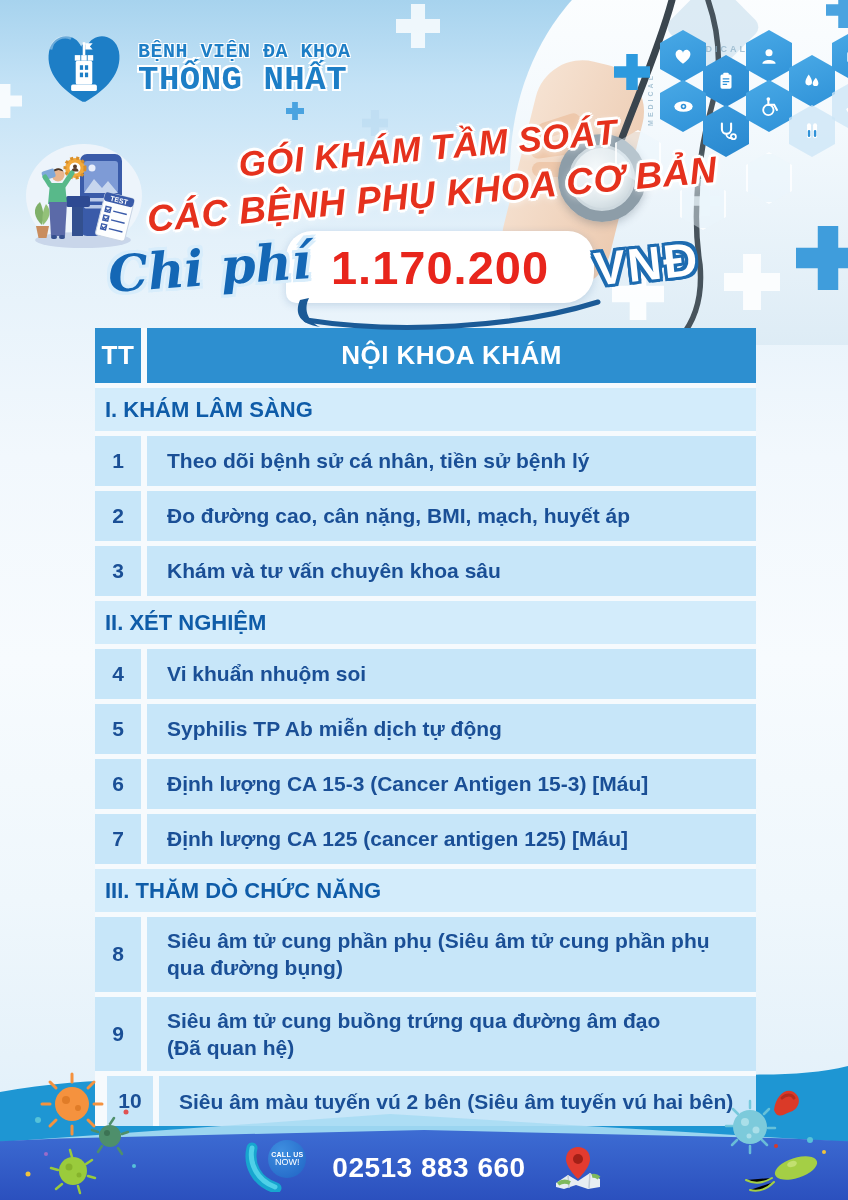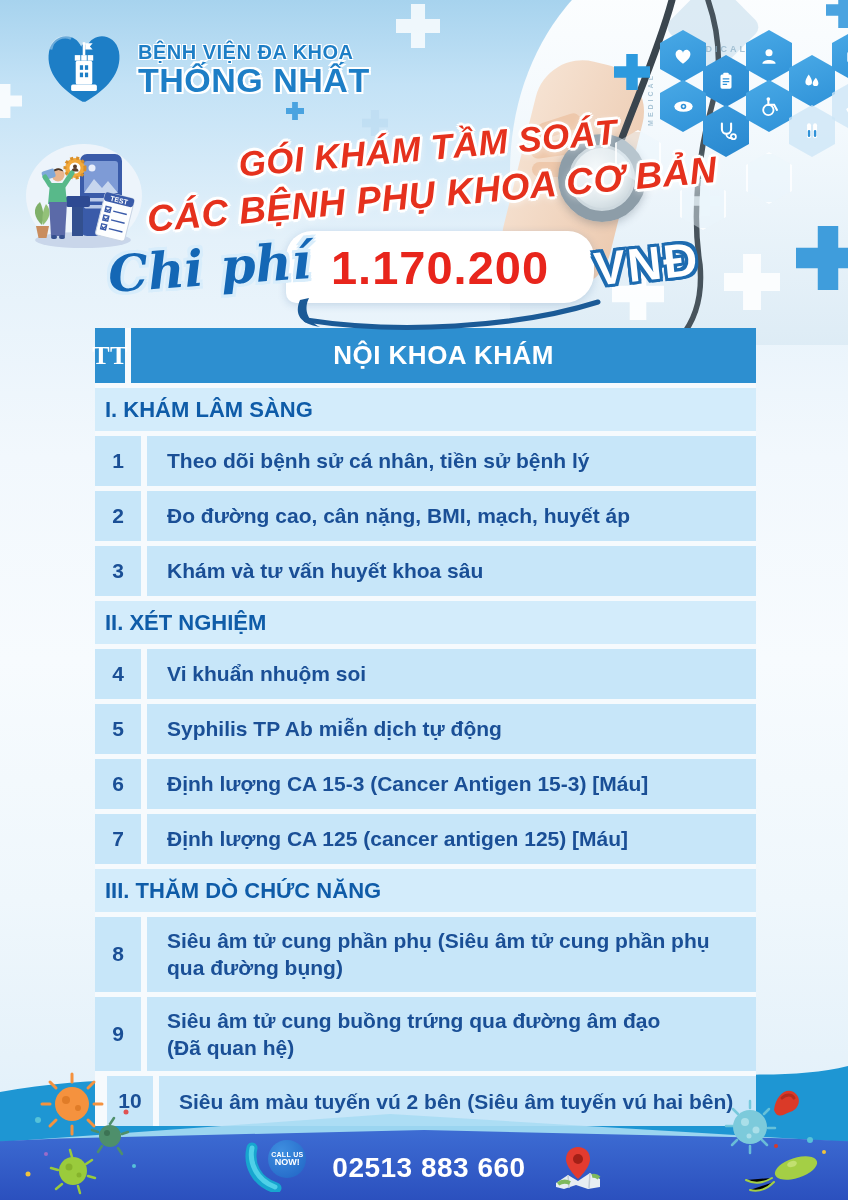--- a/index.html
+++ b/index.html
@@ -28,21 +28,21 @@
     clip-path:polygon(50% 0%,100% 25%,100% 75%,50% 100%,0% 75%,0% 25%);
     background:linear-gradient(160deg,#49a9e6,#2f92d8);display:flex;align-items:center;justify-content:center;}
   .hex.lite{background:rgba(205,230,246,.78);}
   .hex.ghost{background:rgba(235,246,252,.45);box-shadow:inset 0 0 0 2px rgba(255,255,255,.8);}
 
   
   .plus{position:absolute;clip-path:polygon(34% 0,66% 0,66% 34%,100% 34%,100% 66%,66% 66%,66% 100%,34% 100%,34% 66%,0 66%,0 34%,34% 34%);}
 
   
   .logo{position:absolute;left:38px;top:22px;display:flex;align-items:center;gap:8px;}
-  .logo-text{line-height:1.02;transform:translateY(2px);}
+  .logo-text{line-height:1.02;transform:translateY(2px);font-family:Liberation Mono, monospace;}
   .logo-l1{font-size:20px;font-weight:800;color:#1d7ec6;letter-spacing:.5px;
     text-shadow:-1px -1px 0 #fff,1px -1px 0 #fff,-1px 1px 0 #fff,1px 1px 0 #fff;}
   .logo-l2{font-size:34px;font-weight:800;color:#1d7ec6;letter-spacing:.5px;
     text-shadow:-2px -2px 0 #fff,2px -2px 0 #fff,-2px 2px 0 #fff,2px 2px 0 #fff;}
 
   
   .title{position:absolute;left:120px;top:128px;width:620px;text-align:center;transform:rotate(-5deg);z-index:6;}
   .title div{font-weight:800;font-style:italic;color:var(--title-red,#e5311d);letter-spacing:.5px;
     text-shadow:-2px -2px 0 #fff,2px -2px 0 #fff,-2px 2px 0 #fff,2px 2px 0 #fff,0 -3px 0 #fff,0 3px 0 #fff,-3px 0 0 #fff,3px 0 0 #fff,0 2px 8px rgba(255,255,255,.9);}
   .title-l1{font-size:35px;}
@@ -64,21 +64,21 @@
   
   .illustration{position:absolute;left:20px;top:138px;z-index:5;}
 
   
   .exam-table{position:absolute;left:95px;top:328px;width:661px;z-index:5;background:#f6fafd;}
   .trow{margin-bottom:5px;}
   .trow:last-child{margin-bottom:0;padding-left:12px;}
   .thead{display:flex;gap:6px;height:55px;}
   .thead .tt-cell,.thead .content-cell{background:var(--table-header-bg,#2d8fd0);color:#fff;
     display:flex;align-items:center;justify-content:center;font-weight:800;font-size:26px;letter-spacing:.5px;}
-  .thead .tt-cell{width:30px;font-family:Liberation Serif, serif;}
+  .thead .tt-cell{width:46px;}
   .thead .content-cell{flex:1;}
   .section{height:43px;background:var(--section-bg,#d3ecfb);display:flex;align-items:center;
     padding-left:10px;font-size:22px;font-weight:800;color:#0f5ca8;}
   .item{display:flex;gap:6px;min-height:50px;}
   .item .tt-cell{width:46px;background:var(--row-bg,#c7e6f9);display:flex;align-items:center;
     justify-content:center;font-size:21px;font-weight:700;color:var(--row-text,#1a4f96);flex:none;}
   .item .content-cell{flex:1;background:var(--row-bg,#c7e6f9);display:flex;align-items:center;
     padding:10px 12px 10px 20px;font-size:21px;font-weight:700;color:var(--row-text,#1a4f96);
     line-height:1.3;white-space:pre-line;}
 
@@ -89,21 +89,21 @@
   .footer-band{position:absolute;left:0;top:1130px;width:848px;height:70px;z-index:9;
     background:linear-gradient(180deg,#3d6cd3 0%,#2b50be 100%);
     clip-path:polygon(0 16%,7% 12%,50% 0,93% 12%,100% 16%,100% 100%,0 100%);}
   .contact{position:absolute;left:0;top:1140px;width:848px;height:56px;z-index:10;
     display:flex;align-items:center;justify-content:center;gap:26px;color:#fff;}
   .phone-wrap{position:relative;width:62px;height:52px;flex:none;}
   .phone-badge{position:absolute;left:24px;top:-2px;width:38px;height:38px;border-radius:50%;
     background:radial-gradient(circle at 35% 30%,#3f8fe0,#1f63c4);display:flex;flex-direction:column;
     align-items:center;justify-content:center;line-height:1.05;}
   .phone-badge .b1{font-size:7px;font-weight:700;letter-spacing:.3px;}
-  .phone-badge .b2{font-size:9px;font-weight:700;}
+  .phone-badge .b2{font-size:9px;font-weight:400;}
   .phone-number{font-size:28px;font-weight:800;letter-spacing:.5px;}
   .address{font-size:23px;font-weight:700;letter-spacing:.2px;}
   .map-icon{flex:none;}
 
   .microbes{position:absolute;z-index:11;}
 </style>
 </head>
 <body>
 
 <div class="poster">
@@ -322,21 +322,21 @@
         <div class="trow item">
           <div class="tt-cell">1</div>
           <div class="content-cell">Theo dõi bệnh sử cá nhân, tiền sử bệnh lý</div>
         </div>
         <div class="trow item">
           <div class="tt-cell">2</div>
           <div class="content-cell">Đo đường cao, cân nặng, BMI, mạch, huyết áp</div>
         </div>
         <div class="trow item">
           <div class="tt-cell">3</div>
-          <div class="content-cell">Khám và tư vấn huyết khoa sâu</div>
+          <div class="content-cell">Khám và tư vấn chuyên khoa sâu</div>
         </div>
         <div class="trow section">II. XÉT NGHIỆM</div>
         <div class="trow item">
           <div class="tt-cell">4</div>
           <div class="content-cell">Vi khuẩn nhuộm soi</div>
         </div>
         <div class="trow item">
           <div class="tt-cell">5</div>
           <div class="content-cell">Syphilis TP Ab miễn dịch tự động</div>
         </div>

